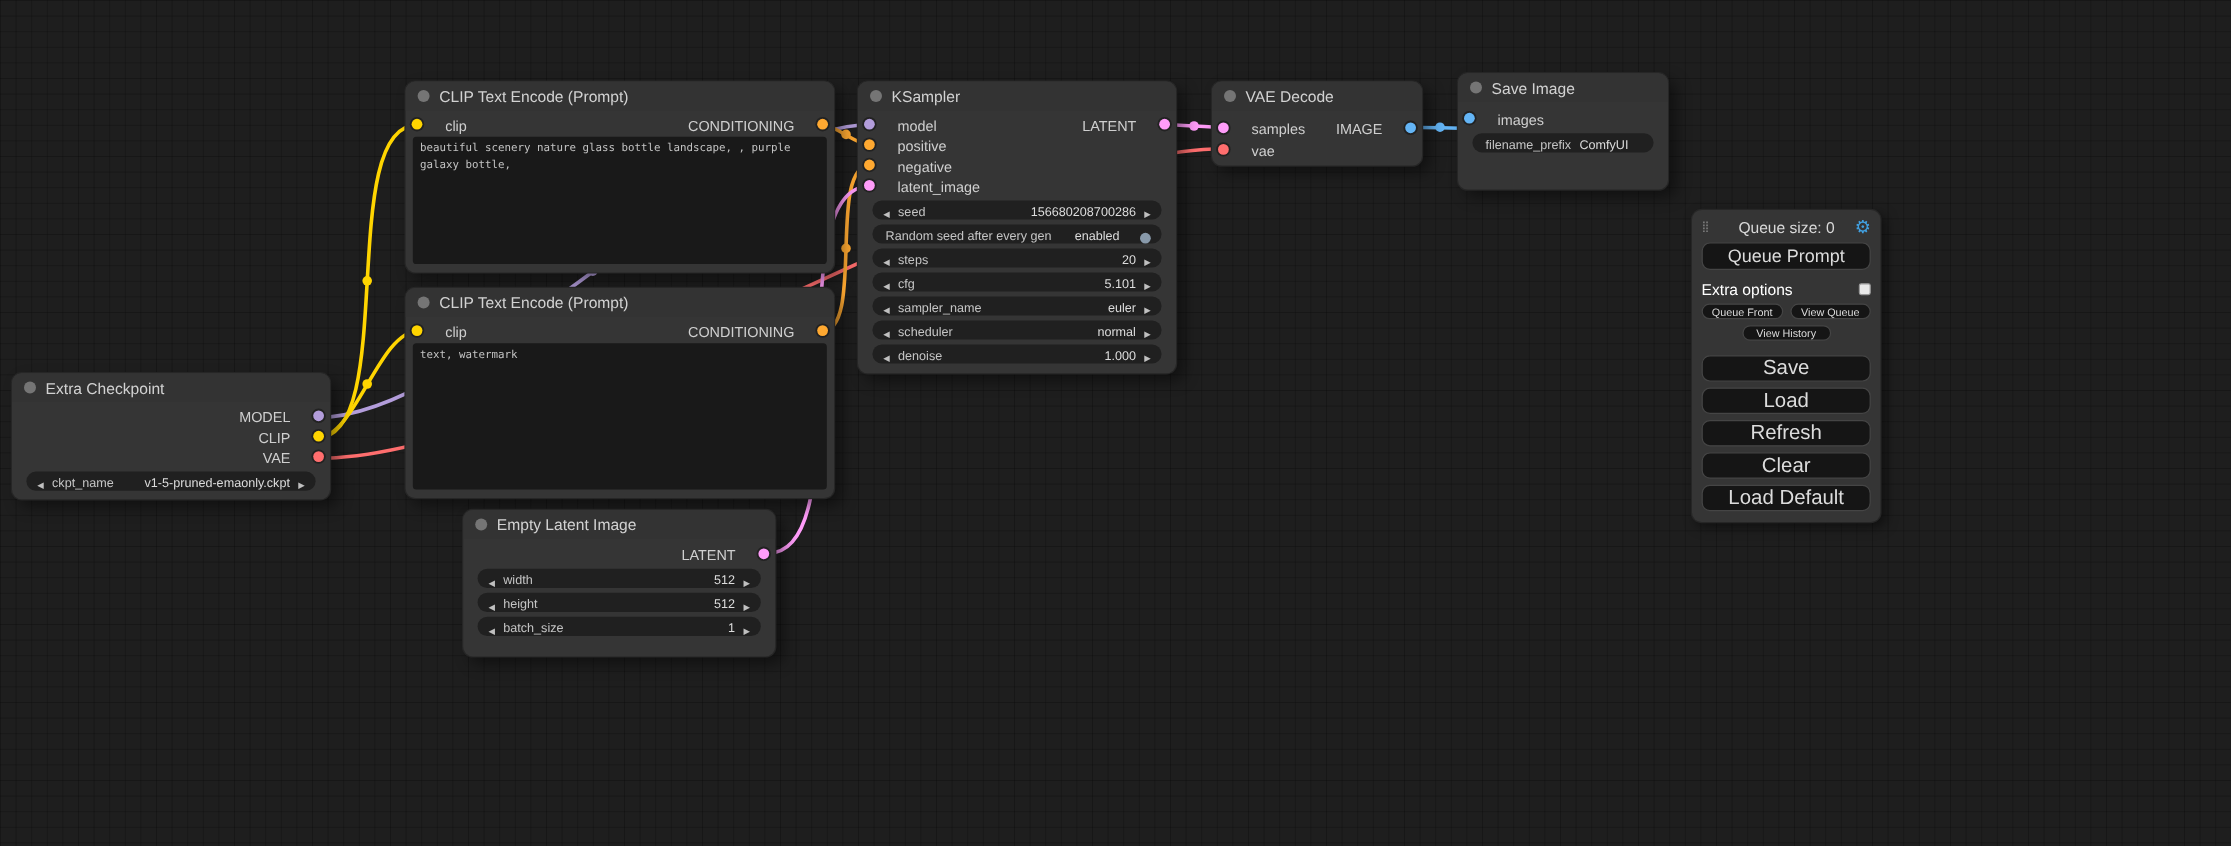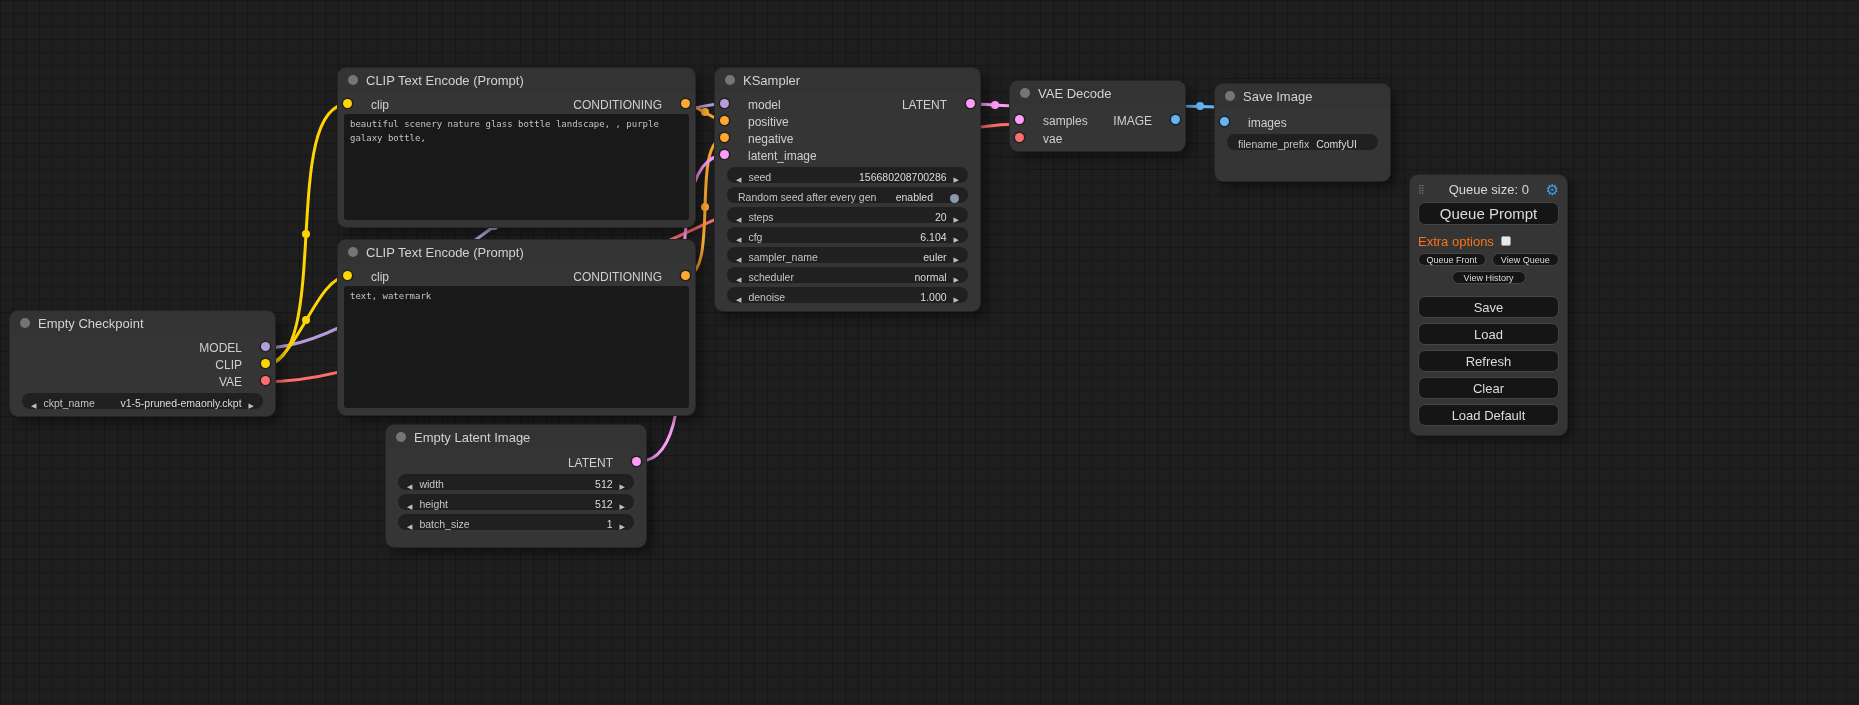--- a/index.html
+++ b/index.html
@@ -59,27 +59,27 @@
   
   .menu{position:absolute;left:1410px;top:175px;width:157px;background:#353535;border-radius:8px;
         box-shadow:0 0 0 1px #262626,4px 4px 10px rgba(0,0,0,.5);padding:4px 8px 8px}
   .menu-header{height:20px;display:flex;align-items:center}
   .drag-handle{font-size:9px;color:#7d7d7d;width:14px}
   .queue-size{flex:1;text-align:center;font-size:13px;color:#d8d8d8}
   .gear{font-size:15px;color:#41a0e0;line-height:1}
   .mbtn{display:flex;align-items:center;justify-content:center;background:#151515;
         border:1px solid #454545;border-radius:7px;color:#dcdcdc;cursor:default}
   .btn-queue-prompt{height:23px;font-size:15px;margin:3px 0 8px;width:100%}
-  .extra-row{display:flex;align-items:center;justify-content:flex-start;gap:7px;height:16px;
-             font-size:13px;color:#f97316;margin-bottom:4px}
+  .extra-row{display:flex;align-items:center;justify-content:space-between;gap:7px;height:16px;
+             font-size:13px;color:#ffffff;margin-bottom:4px}
   .checkbox{width:10px;height:10px;background:#e9e9e9;border-radius:2px;border:1px solid #9a9a9a}
   .small-row{display:flex;gap:6px;margin-bottom:5px}
   .sbtn{height:13px;font-size:9px;flex:1;border-radius:7px}
   .btn-view-history{height:13px;font-size:9px;width:74px;margin:0 auto 12px;border-radius:7px}
-  .bigbtn{height:22px;font-size:13px;width:100%;margin-bottom:5px}
+  .bigbtn{height:22px;font-size:17px;width:100%;margin-bottom:5px}
   .bigbtn:last-child{margin-bottom:1px}
 </style>
 </head>
 <body>
 
 <svg class="wires" width="1859" height="705">
   <path class="w-model" d="M264,348 C394,348 595,104 725,104"></path>
   <path class="w-clip" d="M264,365 C333,365 279,104 348,104"></path>
   <path class="w-clip" d="M264,365 C296,365 316,276 348,276"></path>
   <path class="w-vae" d="M264,382 C462,382 822,124 1020,124"></path>
@@ -95,21 +95,21 @@
   <circle class="f-cond" cx="705" cy="112" r="4"></circle>
   <circle class="f-cond" cx="705" cy="207" r="4"></circle>
   <circle class="f-latent" cx="682" cy="308" r="4"></circle>
   <circle class="f-latent" cx="995" cy="105" r="4"></circle>
   <circle class="f-image" cx="1200" cy="106" r="4"></circle>
 </svg>
 
 <div class="node" style="left:10px;top:311px;width:265px;height:105px">
   <div class="ntitle">
     <span class="cdot"></span>
-    <span>Empty Checkpoint</span>
+    <span>Extra Checkpoint</span>
   </div>
   <div class="slots p3">
     <div class="srow s17 out">
       <span>MODEL</span>
       <span class="dot out c-model"></span>
     </div>
     <div class="srow s17 out">
       <span>CLIP</span>
       <span class="dot out c-clip"></span>
     </div>
@@ -231,21 +231,21 @@
   </div>
   <div class="widget">
     <span class="arr">◀</span>
     <span class="lab">steps</span>
     <span class="val">20</span>
     <span class="arr">▶</span>
   </div>
   <div class="widget">
     <span class="arr">◀</span>
     <span class="lab">cfg</span>
-    <span class="val">6.104</span>
+    <span class="val">5.101</span>
     <span class="arr">▶</span>
   </div>
   <div class="widget">
     <span class="arr">◀</span>
     <span class="lab">sampler_name</span>
     <span class="val">euler</span>
     <span class="arr">▶</span>
   </div>
   <div class="widget">
     <span class="arr">◀</span>
@@ -254,42 +254,42 @@
     <span class="arr">▶</span>
   </div>
   <div class="widget">
     <span class="arr">◀</span>
     <span class="lab">denoise</span>
     <span class="val">1.000</span>
     <span class="arr">▶</span>
   </div>
 </div>
 
-<div class="node" style="left:1010px;top:81px;width:175px;height:70px">
+<div class="node" style="left:1010px;top:68px;width:175px;height:70px">
   <div class="ntitle">
     <span class="cdot"></span>
     <span>VAE Decode</span>
   </div>
   <div class="srow out abs" style="top:29px">
     <span>IMAGE</span>
     <span class="dot out c-image"></span>
   </div>
   <div class="slots p5">
     <div class="srow">
       <span class="dot in c-latent"></span>
       <span>samples</span>
     </div>
     <div class="srow">
       <span class="dot in c-vae"></span>
       <span>vae</span>
     </div>
   </div>
 </div>
 
-<div class="node" style="left:1215px;top:84px;width:175px;height:97px">
+<div class="node" style="left:1215px;top:61px;width:175px;height:97px">
   <div class="ntitle">
     <span class="cdot"></span>
     <span>Save Image</span>
   </div>
   <div class="slots">
     <div class="srow">
       <span class="dot in c-image"></span>
       <span>images</span>
     </div>
   </div>

